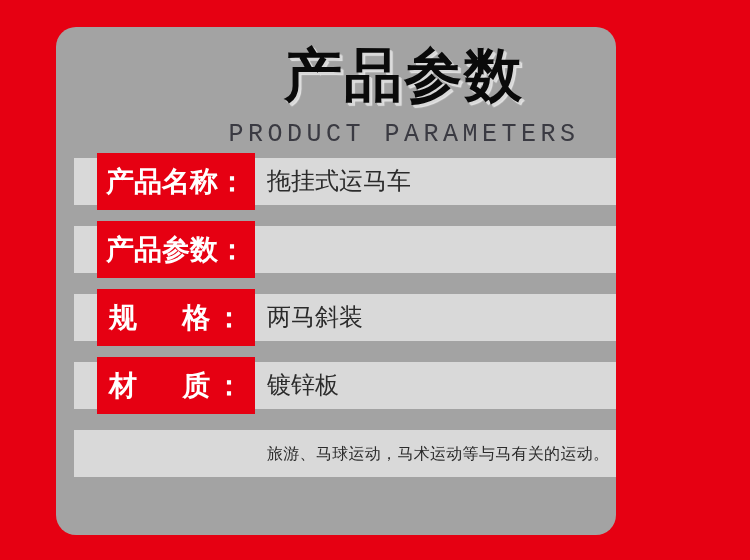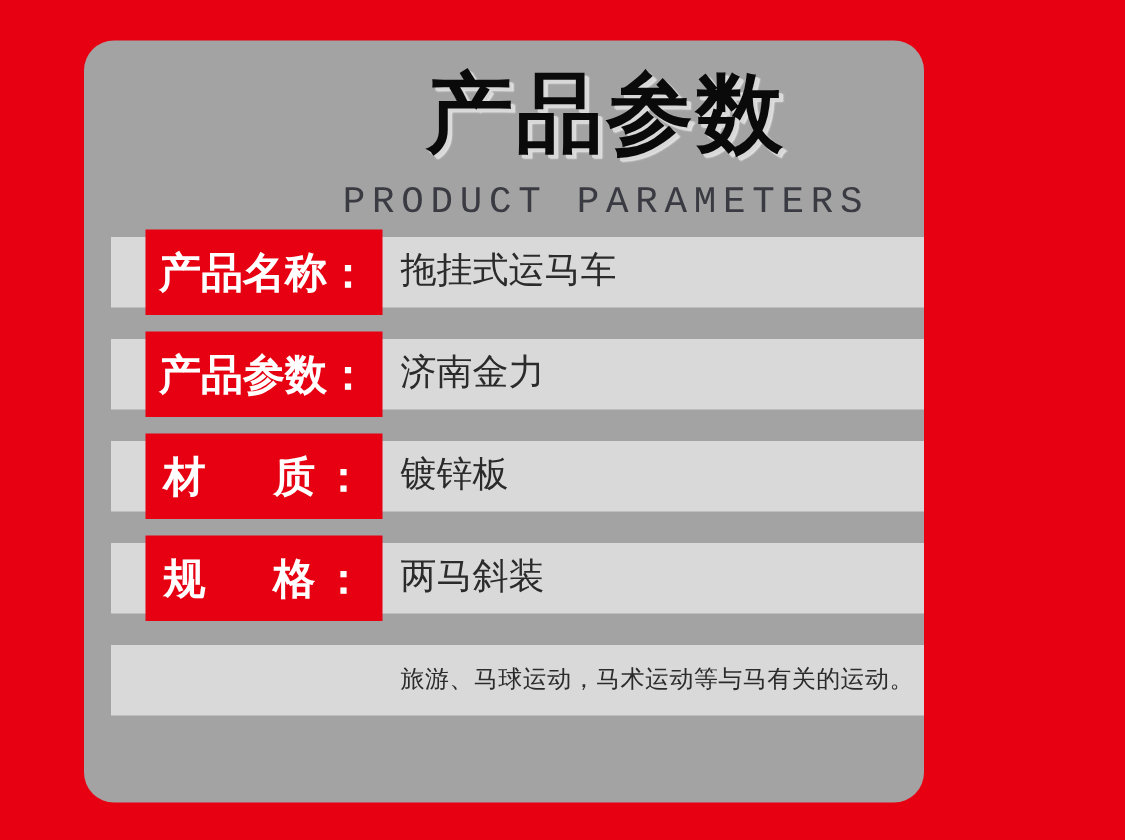--- a/index.html
+++ b/index.html
@@ -158,35 +158,34 @@
 
     <div class="param-table">
 
       <div class="param-row">
         <div class="param-label">产品名称：</div>
         <div class="param-value">拖挂式运马车</div>
       </div>
 
       <div class="param-row">
         <div class="param-label">产品参数：</div>
-        <div class="param-value">济南金力</div>
+      </div>
+
+      <div class="param-row">
+        <div class="param-label spaced">
+            <span class="lbl-inner">规 格：</span>
+          </div>
+        <div class="param-value">两马斜装</div>
       </div>
 
       <div class="param-row">
         <div class="param-label spaced">
             <span class="lbl-inner">材 质：</span>
           </div>
         <div class="param-value">镀锌板</div>
-      </div>
-
-      <div class="param-row">
-        <div class="param-label spaced">
-            <span class="lbl-inner">规 格：</span>
-          </div>
-        <div class="param-value">两马斜装</div>
       </div>
 
       <div class="param-row">
         <div class="param-value small">旅游、马球运动，马术运动等与马有关的运动。</div>
       </div>
 
     </div>
   </div>
 </div>
 

